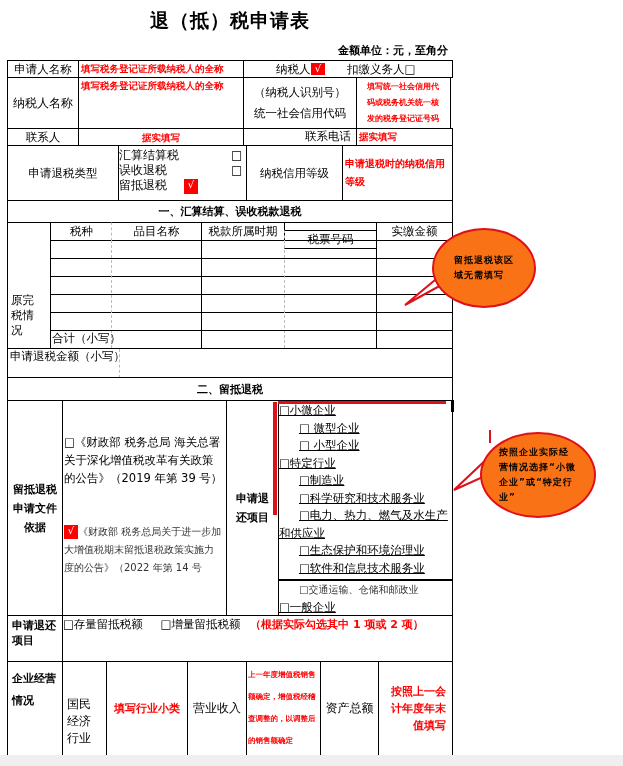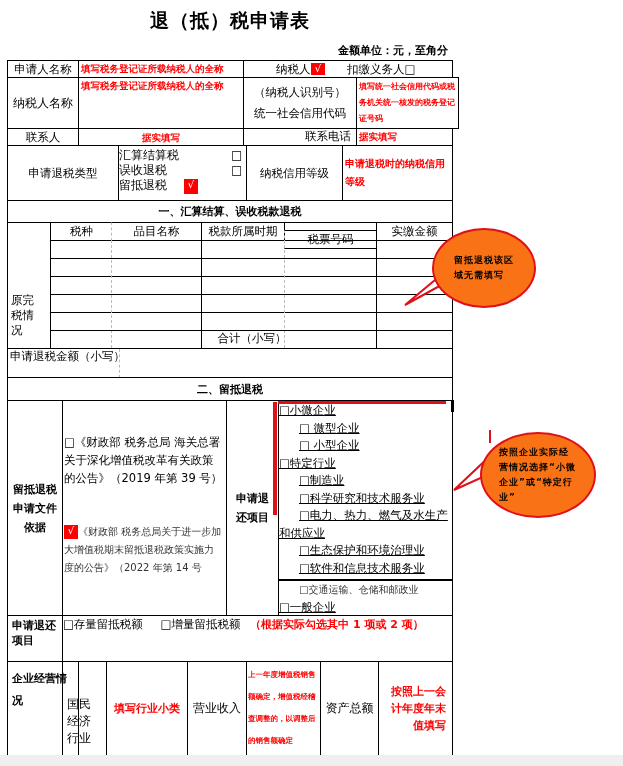--- a/index.html
+++ b/index.html
@@ -33,21 +33,21 @@
   <span class="chk" style="position:absolute;left:67px;top:2px;">√</span>
   <span style="position:absolute;left:103px;top:1px;">扣缴义务人□</span>
 </div>
 
 <div class="cell c" style="left:7px;top:77px;width:72px;height:52px;font-size:12px;">纳税人名称</div>
 <div class="cell red" style="left:78px;top:77px;width:166px;height:52px;padding-left:2px;">填写税务登记证所载纳税人的全称</div>
 <div class="cell" style="left:243px;top:77px;width:114px;height:52px;text-align:center;padding-top:4px;line-height:21px;">
   <div>（纳税人识别号）</div>
   <div>统一社会信用代码</div>
 </div>
-<div class="cell red" style="left:356px;top:77px;width:103px;height:52px;font-size:8px;line-height:16px;padding:1px 2px;">填写统一社会信用代码或税务机关统一核发的税务登记证号码</div>
+<div class="cell red" style="left:356px;top:77px;width:95px;height:52px;font-size:8px;line-height:16px;padding:1px 10px;">填写统一社会信用代码或税务机关统一核发的税务登记证号码</div>
 
 <div class="cell c" style="left:7px;top:128px;width:72px;height:18px;">联系人</div>
 <div class="cell red c" style="left:78px;top:128px;width:166px;height:18px;">据实填写</div>
 <div class="cell" style="left:243px;top:128px;width:114px;height:18px;text-align:right;padding-right:5px;">联系电话</div>
 <div class="cell red" style="left:356px;top:128px;width:97px;height:18px;padding-left:2px;">据实填写</div>
 
 <div class="cell c" style="left:7px;top:145px;width:112px;height:56px;">申请退税类型</div>
 <div class="cell" style="left:118px;top:145px;width:129px;height:56px;padding-top:2px;line-height:15px;font-size:12px;">
   <div style="position:relative;">
     <span>汇算结算税</span>
@@ -81,21 +81,21 @@
   <div class="cell" style="left:50px;top:258px;width:403px;height:19px;"></div>
   <div class="cell" style="left:50px;top:276px;width:403px;height:19px;"></div>
   <div class="cell" style="left:50px;top:294px;width:403px;height:19px;"></div>
   <div class="cell" style="left:50px;top:312px;width:403px;height:19px;"></div>
 
   <div class="abs" style="left:111px;top:240px;width:0;height:108px;border-left:1px dashed #bbb;"></div>
   <div class="abs" style="left:201px;top:240px;width:0;height:108px;border-left:1px solid #000;"></div>
   <div class="abs" style="left:284px;top:240px;width:0;height:108px;border-left:1px dashed #bbb;"></div>
   <div class="abs" style="left:376px;top:240px;width:0;height:108px;border-left:1px solid #000;"></div>
 </div>
-<div class="cell" style="left:50px;top:330px;width:403px;height:19px;padding-left:1px;text-align:center;">
+<div class="cell" style="left:50px;top:330px;width:403px;height:19px;padding-left:1px;">
   <span>合计（小写）</span>
 </div>
 <div class="cell" style="left:7px;top:348px;width:446px;height:30px;padding:1px 2px;font-size:11.5px;line-height:13px;">
   <span style="display:block;width:115px;">申请退税金额（小写）</span>
   <div class="abs" style="left:111px;top:0;height:29px;border-left:1px dashed #bbb;"></div>
 </div>
 
 <svg class="abs" style="left:395px;top:235px;" width="160" height="85">
   <path d="M10 70 L50 48 L52 35 Z" fill="#fff" stroke="#e0101a" stroke-width="2"></path>
 </svg>
@@ -139,21 +139,21 @@
   <span style="width:78px;">按照企业实际经营情况选择“小微企业”或“特定行业”</span>
 </div>
 
 <div class="cell bold" style="left:7px;top:615px;width:56px;height:47px;font-size:11px;line-height:15px;padding:2px 4px;">申请退还项目</div>
 <div class="cell" style="left:62px;top:615px;width:391px;height:47px;padding-top:1px;font-size:11.5px;">
   <span>□存量留抵税额</span>
   <span style="margin-left:14px;">□增量留抵税额</span>
   <span class="redl" style="margin-left:6px;">（根据实际勾选其中 1 项或 2 项）</span>
 </div>
 
-<div class="cell bold" style="left:7px;top:661px;width:72px;height:95px;font-size:11px;line-height:22px;padding:6px 4px;">企业经营情况</div>
+<div class="cell bold" style="left:7px;top:661px;width:56px;height:95px;font-size:11px;line-height:22px;padding:6px 4px;">企业经营情况</div>
 <div class="cell" style="left:62px;top:661px;width:45px;height:95px;font-size:12px;line-height:17px;padding:34px 4px 0 4px;">国民经济行业</div>
 <div class="cell c redl" style="left:106px;top:661px;width:82px;height:95px;font-size:11px;">填写行业小类</div>
 <div class="cell c" style="left:187px;top:661px;width:60px;height:95px;font-size:12px;">营业收入</div>
 <div class="cell red" style="left:246px;top:661px;width:75px;height:95px;font-size:7.5px;line-height:22px;padding:2px 1px;">上一年度增值税销售额确定，增值税经稽查调整的，以调整后的销售额确定</div>
 <div class="cell c" style="left:320px;top:661px;width:59px;height:95px;font-size:12px;">资产总额</div>
 <div class="cell c redl" style="left:378px;top:661px;width:75px;height:95px;font-size:11px;line-height:17px;padding:0 6px;">按照上一会计年度年末值填写</div>
 
 <div class="grayfoot"></div>
 
 </body></html>

